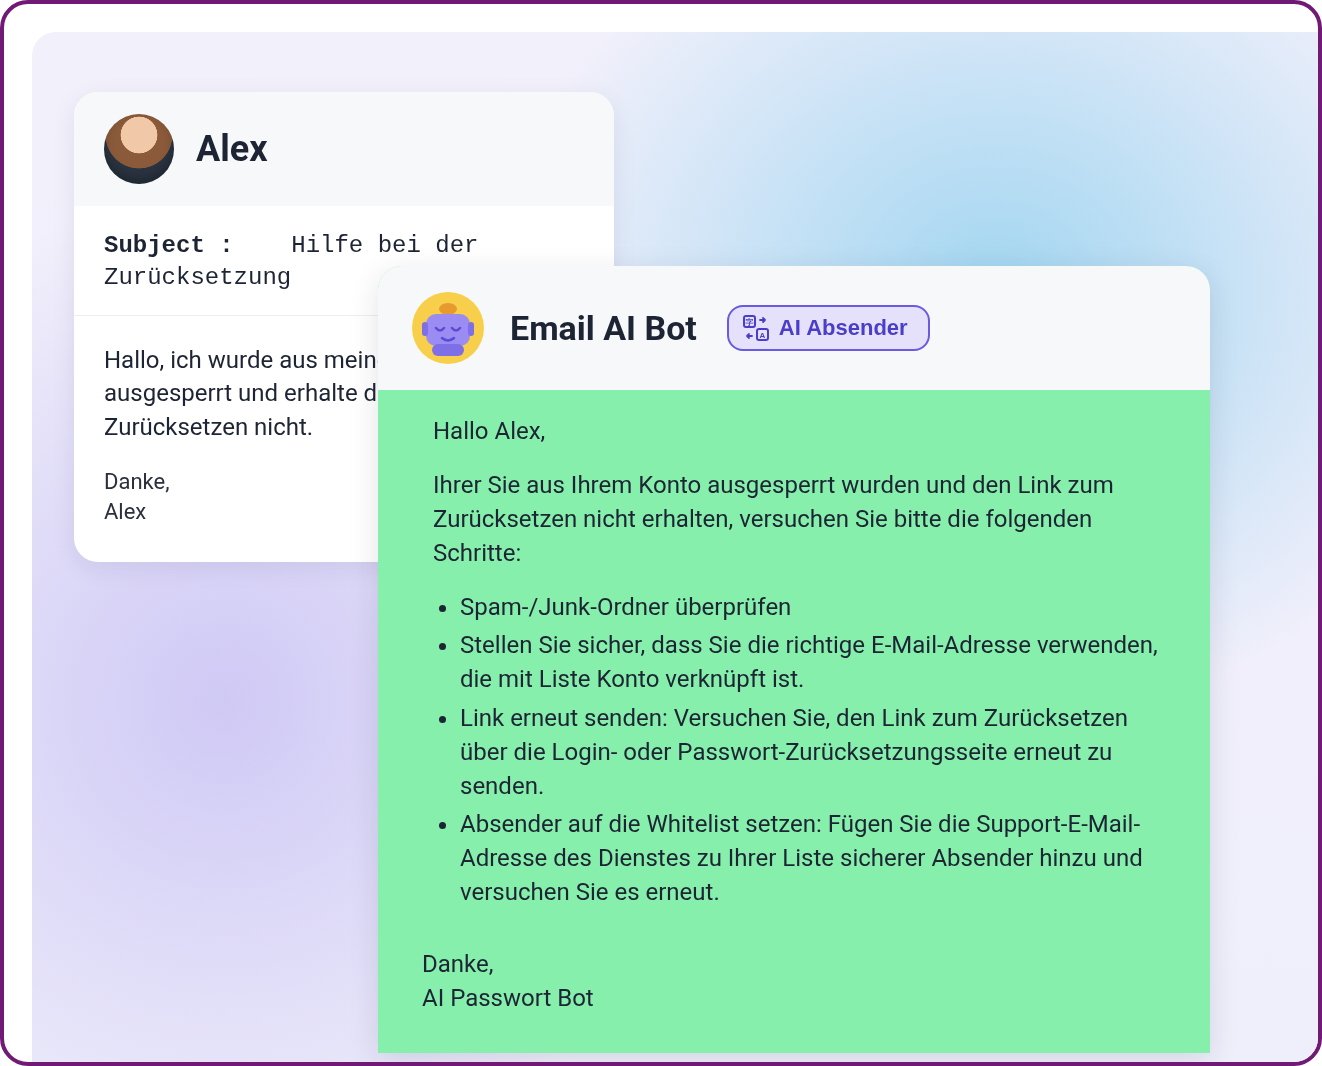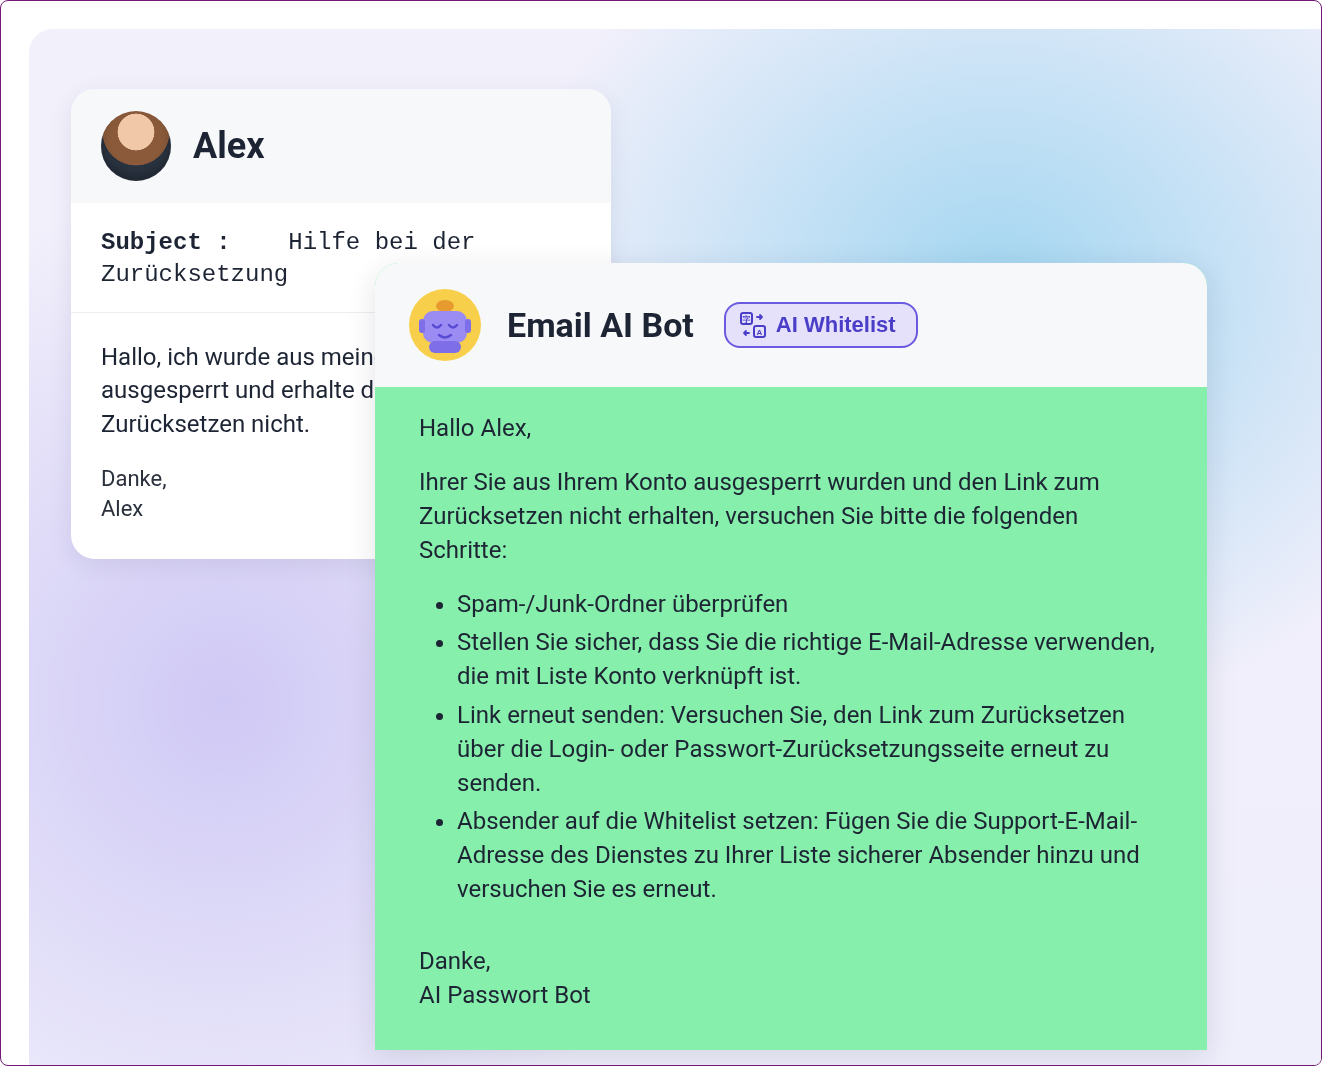--- a/index.html
+++ b/index.html
@@ -7,23 +7,23 @@
     width: 1322px;
     height: 1066px;
     font-family: -apple-system, BlinkMacSystemFont, "Segoe UI", Roboto, Helvetica, Arial, sans-serif;
     background: #fff;
     position: relative;
     overflow: hidden;
   }
   .stage {
     position: absolute;
     inset: 0;
-    border-radius: 8px;
-    overflow: hidden;
-    border: 1px solid #701a75;
+    border-radius: 28px;
+    overflow: hidden;
+    border: 4px solid #701a75;
     padding-left: 20px;
   }
   .bg-gradient {
     position: absolute;
     top: 28px;
     left: 28px;
     right: 0;
     bottom: 0;
     background:
       radial-gradient(ellipse 55% 60% at 75% 25%, rgba(120,200,235,0.65), transparent 70%),
@@ -132,21 +132,21 @@
     border-radius: 16px;
     cursor: pointer;
   }
   .translate-btn svg { flex:0 0 auto; }
   .bot-body {
     padding: 24px 44px 38px 44px;
     font-size: 24px;
     color: #1d2433;
     line-height: 1.42;
   }
-  .bot-body p { margin-bottom: 20px; }
+  .bot-body p { margin-bottom: 20px; margin-left: 11px; }
   .bot-body ul {
     list-style: disc;
     padding-left: 38px;
     margin-bottom: 38px;
   }
   .bot-body li { margin-bottom: 4px; }
   .bot-body .sig { font-size: 24px; }
 </style>
 </head>
 <body>
@@ -190,21 +190,21 @@
       <div class="bot-name">Email AI Bot</div>
       <button class="translate-btn">
         <svg width="26" height="26" viewBox="0 0 26 26">
           <rect x="1" y="1" width="11" height="11" rx="2" fill="none" stroke="#4a3ec9" stroke-width="2"></rect>
           <text x="6.5" y="10" text-anchor="middle" font-size="8" font-weight="700" fill="#4a3ec9">字</text>
           <rect x="14" y="14" width="11" height="11" rx="2" fill="none" stroke="#4a3ec9" stroke-width="2"></rect>
           <text x="19.5" y="23" text-anchor="middle" font-size="8" font-weight="700" fill="#4a3ec9">A</text>
           <path d="M17 5 h5 m0 0 l-2 -2 m2 2 l-2 2" stroke="#4a3ec9" stroke-width="1.8" fill="none" stroke-linecap="round"></path>
           <path d="M9 21 h-5 m0 0 l2 -2 m-2 2 l2 2" stroke="#4a3ec9" stroke-width="1.8" fill="none" stroke-linecap="round"></path>
         </svg>
-        <span>AI Whitelist</span>
+        <span>AI Absender</span>
       </button>
     </div>
     <div class="bot-body">
       <p>Hallo Alex,</p>
       <p>Ihrer Sie aus Ihrem Konto ausgesperrt wurden und den Link zum Zurücksetzen nicht erhalten, versuchen Sie bitte die folgenden Schritte:</p>
       <ul>
         <li>Spam-/Junk-Ordner überprüfen</li>
         <li>Stellen Sie sicher, dass Sie die richtige E-Mail-Adresse verwenden, die mit Liste Konto verknüpft ist.</li>
         <li>Link erneut senden: Versuchen Sie, den Link zum Zurücksetzen über die Login- oder Passwort-Zurücksetzungsseite erneut zu senden.</li>
         <li>Absender auf die Whitelist setzen: Fügen Sie die Support-E-Mail-Adresse des Dienstes zu Ihrer Liste sicherer Absender hinzu und versuchen Sie es erneut.</li>

